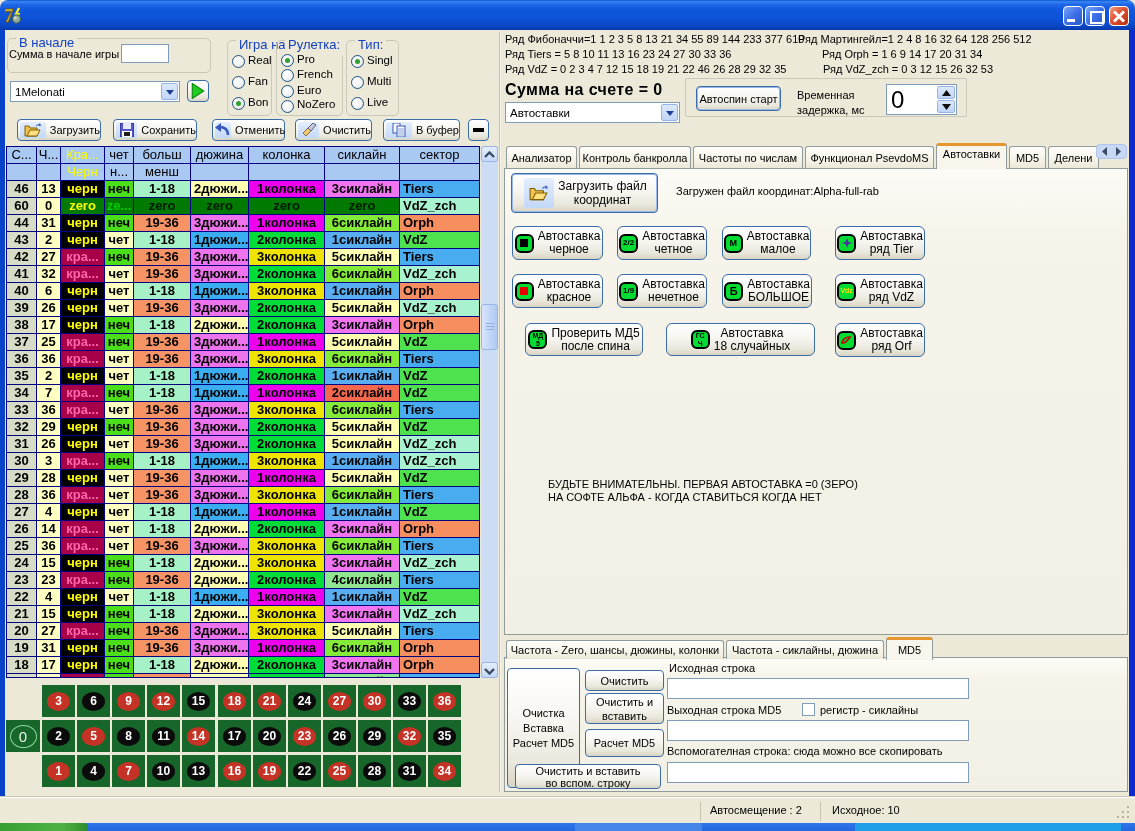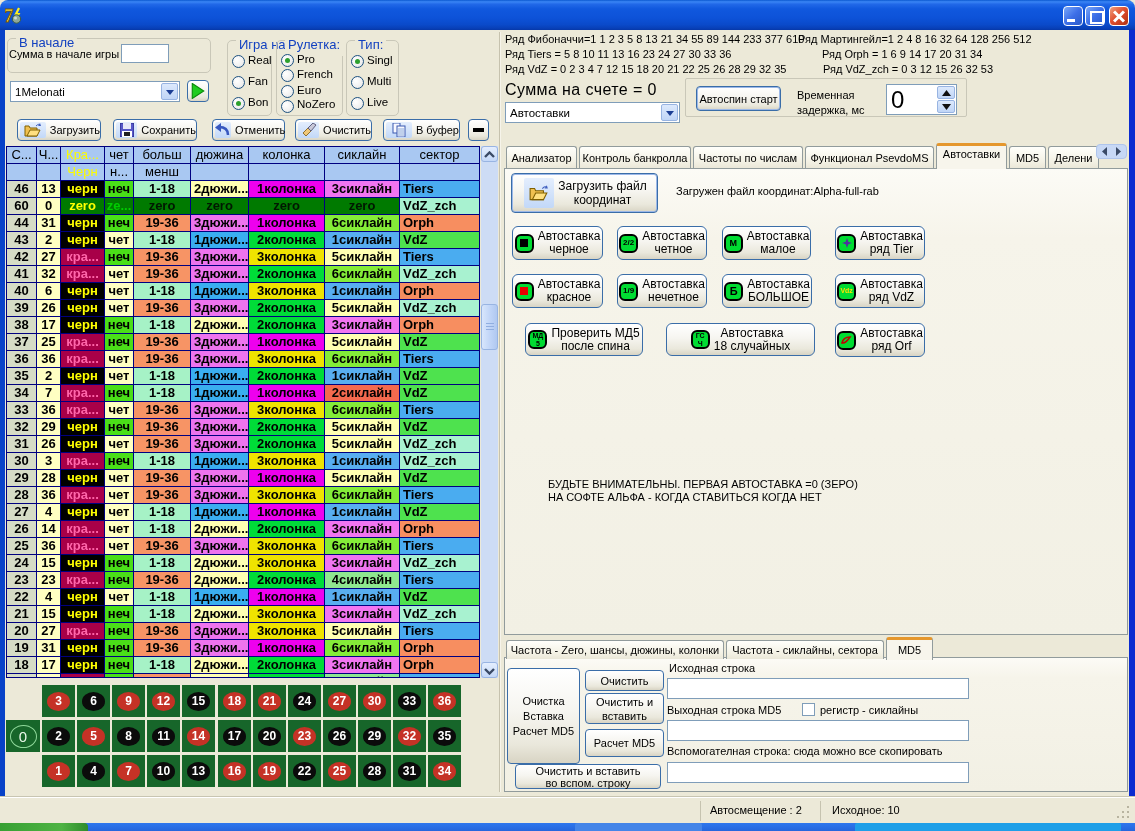--- a/index.html
+++ b/index.html
@@ -611,23 +611,23 @@
     <div class="oval" style="background:#C53226">34</div>
   </div>
 
 <div style="position:absolute;left:499px;top:32px;width:1px;height:760px;background:#C6C2AE"></div>
 <div style="position:absolute;left:500px;top:32px;width:1px;height:760px;background:#F6F4EA"></div>
 
 <div class="lab" style="left:505px;top:33px">Ряд Фибоначчи=1 1 2 3 5 8 13 21 34 55 89 144 233 377 610</div>
 <div class="lab" style="left:798px;top:33px">Ряд Мартингейл=1 2 4 8 16 32 64 128 256 512</div>
 <div class="lab" style="left:505px;top:48px">Ряд Tiers = 5 8 10 11 13 16 23 24 27 30 33 36</div>
 <div class="lab" style="left:822px;top:48px">Ряд Orph = 1 6 9 14 17 20 31 34</div>
-<div class="lab" style="left:505px;top:63px">Ряд VdZ = 0 2 3 4 7 12 15 18 20 21 22 25 26 28 29 32 35</div>
+<div class="lab" style="left:505px;top:63px">Ряд VdZ = 0 2 3 4 7 12 15 18 19 21 22 46 26 28 29 32 35</div>
 <div class="lab" style="left:823px;top:63px">Ряд VdZ_zch = 0 3 12 15 26 32 53</div>
-<div class="lab" style="left:505px;top:81px;font-size:16px;font-weight:normal;letter-spacing:0.4px">Сумма на счете = 0</div>
+<div class="lab" style="left:505px;top:81px;font-size:16px;font-weight:bold;letter-spacing:0.4px">Сумма на счете = 0</div>
 <div class="combo" style="left:505px;top:102px;width:175px;height:21px">
     <span class="cbtxt">Автоставки</span>
     <span class="cbbtn"></span>
   </div>
 
 <div class="grp" style="left:685px;top:78px;width:282px;height:39px;border-radius:2px"></div>
 <div class="xbtn" style="left:696px;top:86px;width:85px;height:25px;box-shadow:inset 0 0 0 1px #9CB8E8">Автоспин старт</div>
 <div class="lab" style="left:797px;top:88px;line-height:15px">Временная<br>задержка, мс</div>
 <div class="tbox" style="left:886px;top:84px;width:71px;height:31px;font-size:24px;padding:1px 0 0 4px">0</div>
 <div class="xbtn" style="left:937px;top:86px;width:18px;height:13px;border-radius:2px;border-color:#98B4E2;background:linear-gradient(180deg,#DCE9FC,#C0D5F6)">
@@ -736,24 +736,24 @@
         <path d="M1 8 C2 3 5 2 9 2 C7 5 5 8 2 8 Z" fill="none" stroke="#C00000" stroke-width="1.6"></path>
       </svg>
     </span>
     <span class="abtx">Автоставка<br>ряд Orf</span>
   </div>
 
 <div class="lab" style="left:548px;top:478px;line-height:13px">БУДЬТЕ ВНИМАТЕЛЬНЫ. ПЕРВАЯ АВТОСТАВКА =0 (ЗЕРО)<br>НА СОФТЕ АЛЬФА - КОГДА СТАВИТЬСЯ КОГДА НЕТ</div>
 
 <div class="tabpage" style="left:504px;top:657px;width:624px;height:135px"></div>
 <div class="tab" style="left:506px;top:640px;height:19px;width:218px;font-size:11px;padding-top:3px">Частота - Zero, шансы, дюжины, колонки</div>
-<div class="tab" style="left:726px;top:640px;height:19px;width:158px;font-size:11px;padding-top:3px">Частота - сиклайны, сектора</div>
+<div class="tab" style="left:726px;top:640px;height:19px;width:158px;font-size:11px;padding-top:3px">Частота - сиклайны, дюжина</div>
 <div class="tab tabsel" style="left:886px;top:637px;height:23px;width:47px;font-size:11px;padding-top:4px">MD5</div>
 
-<div class="xbtn" style="left:507px;top:668px;width:73px;height:96px;font-size:11px;line-height:15px">Очистка<br>Вставка<br>Расчет MD5</div>
+<div class="xbtn" style="left:507px;top:668px;width:73px;height:120px;font-size:11px;line-height:15px">Очистка<br>Вставка<br>Расчет MD5</div>
 <div class="xbtn" style="left:585px;top:670px;width:79px;height:21px">Очистить</div>
 <div class="xbtn" style="left:585px;top:693px;width:79px;height:31px;line-height:14px">Очистить и<br>вставить</div>
 <div class="xbtn" style="left:585px;top:729px;width:79px;height:28px">Расчет MD5</div>
 <div class="xbtn" style="left:515px;top:764px;width:146px;height:25px;line-height:12px">Очистить и  вставить<br>во вспом. строку</div>
 
 <div class="lab" style="left:669px;top:662px">Исходная строка</div>
 <div class="tbox" style="left:667px;top:678px;width:302px;height:21px"></div>
 <div class="lab" style="left:667px;top:704px">Выходная строка MD5</div>
 <div class="tbox" style="left:802px;top:703px;width:13px;height:13px"></div>
 <div class="lab" style="left:820px;top:704px">регистр  - сиклайны</div>

